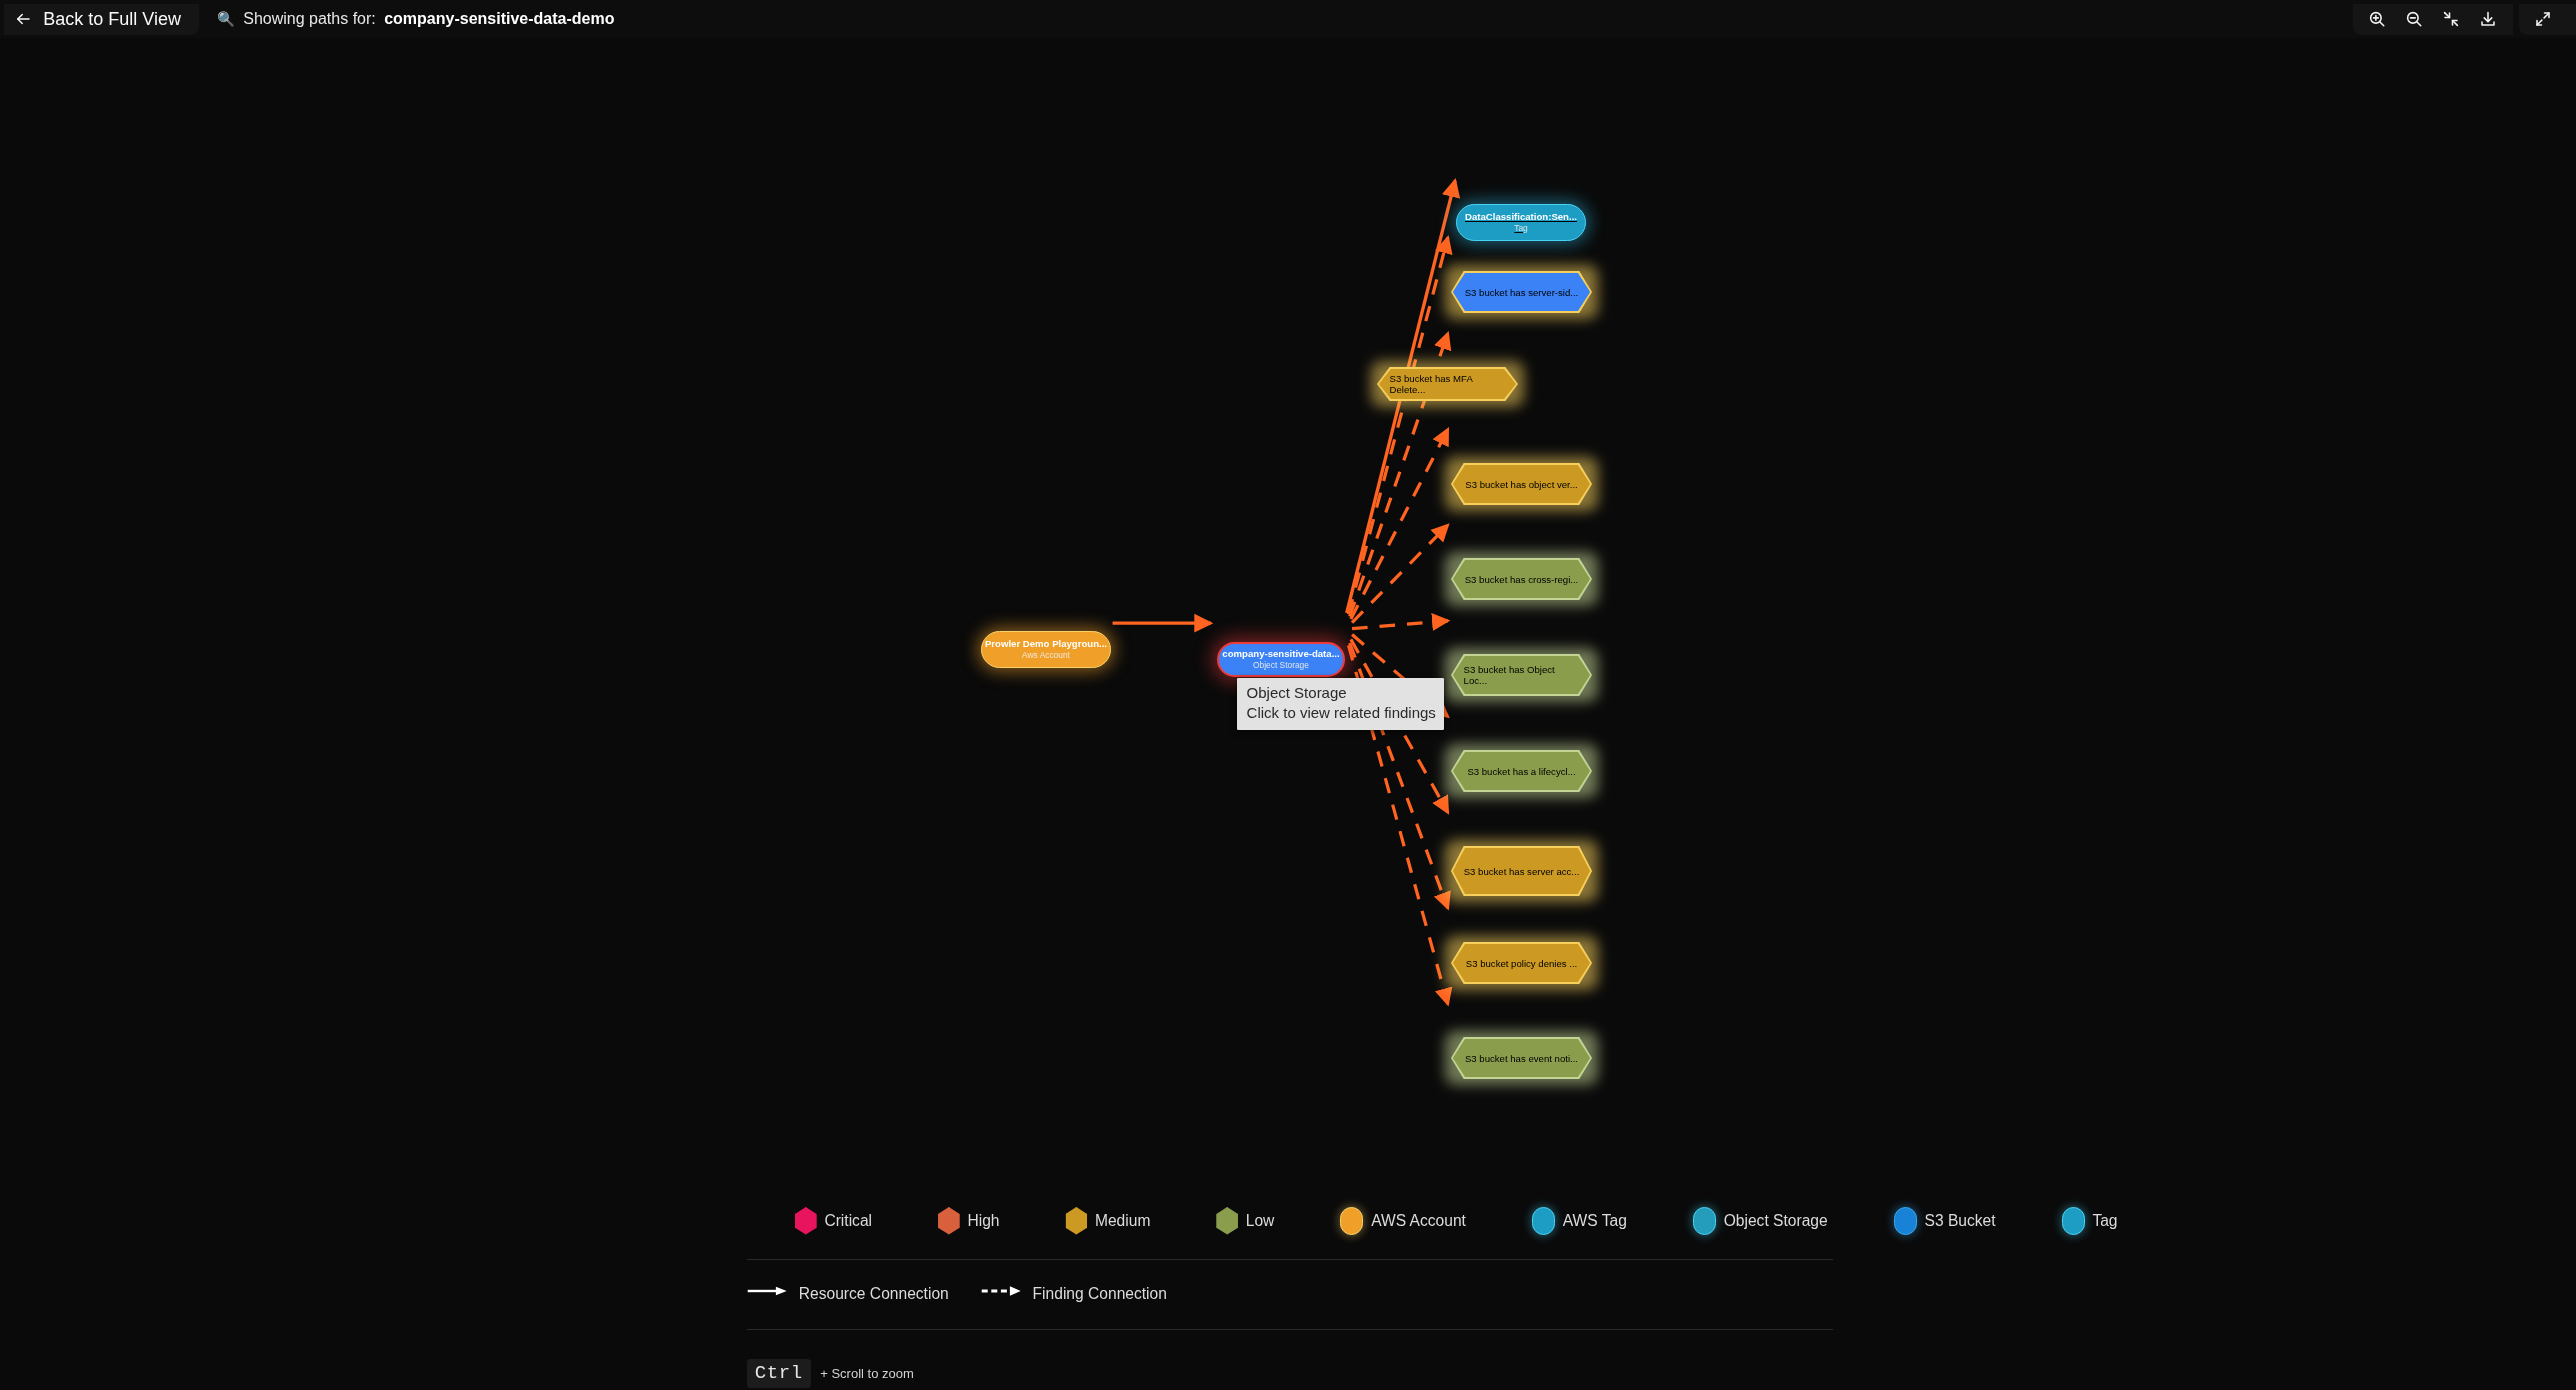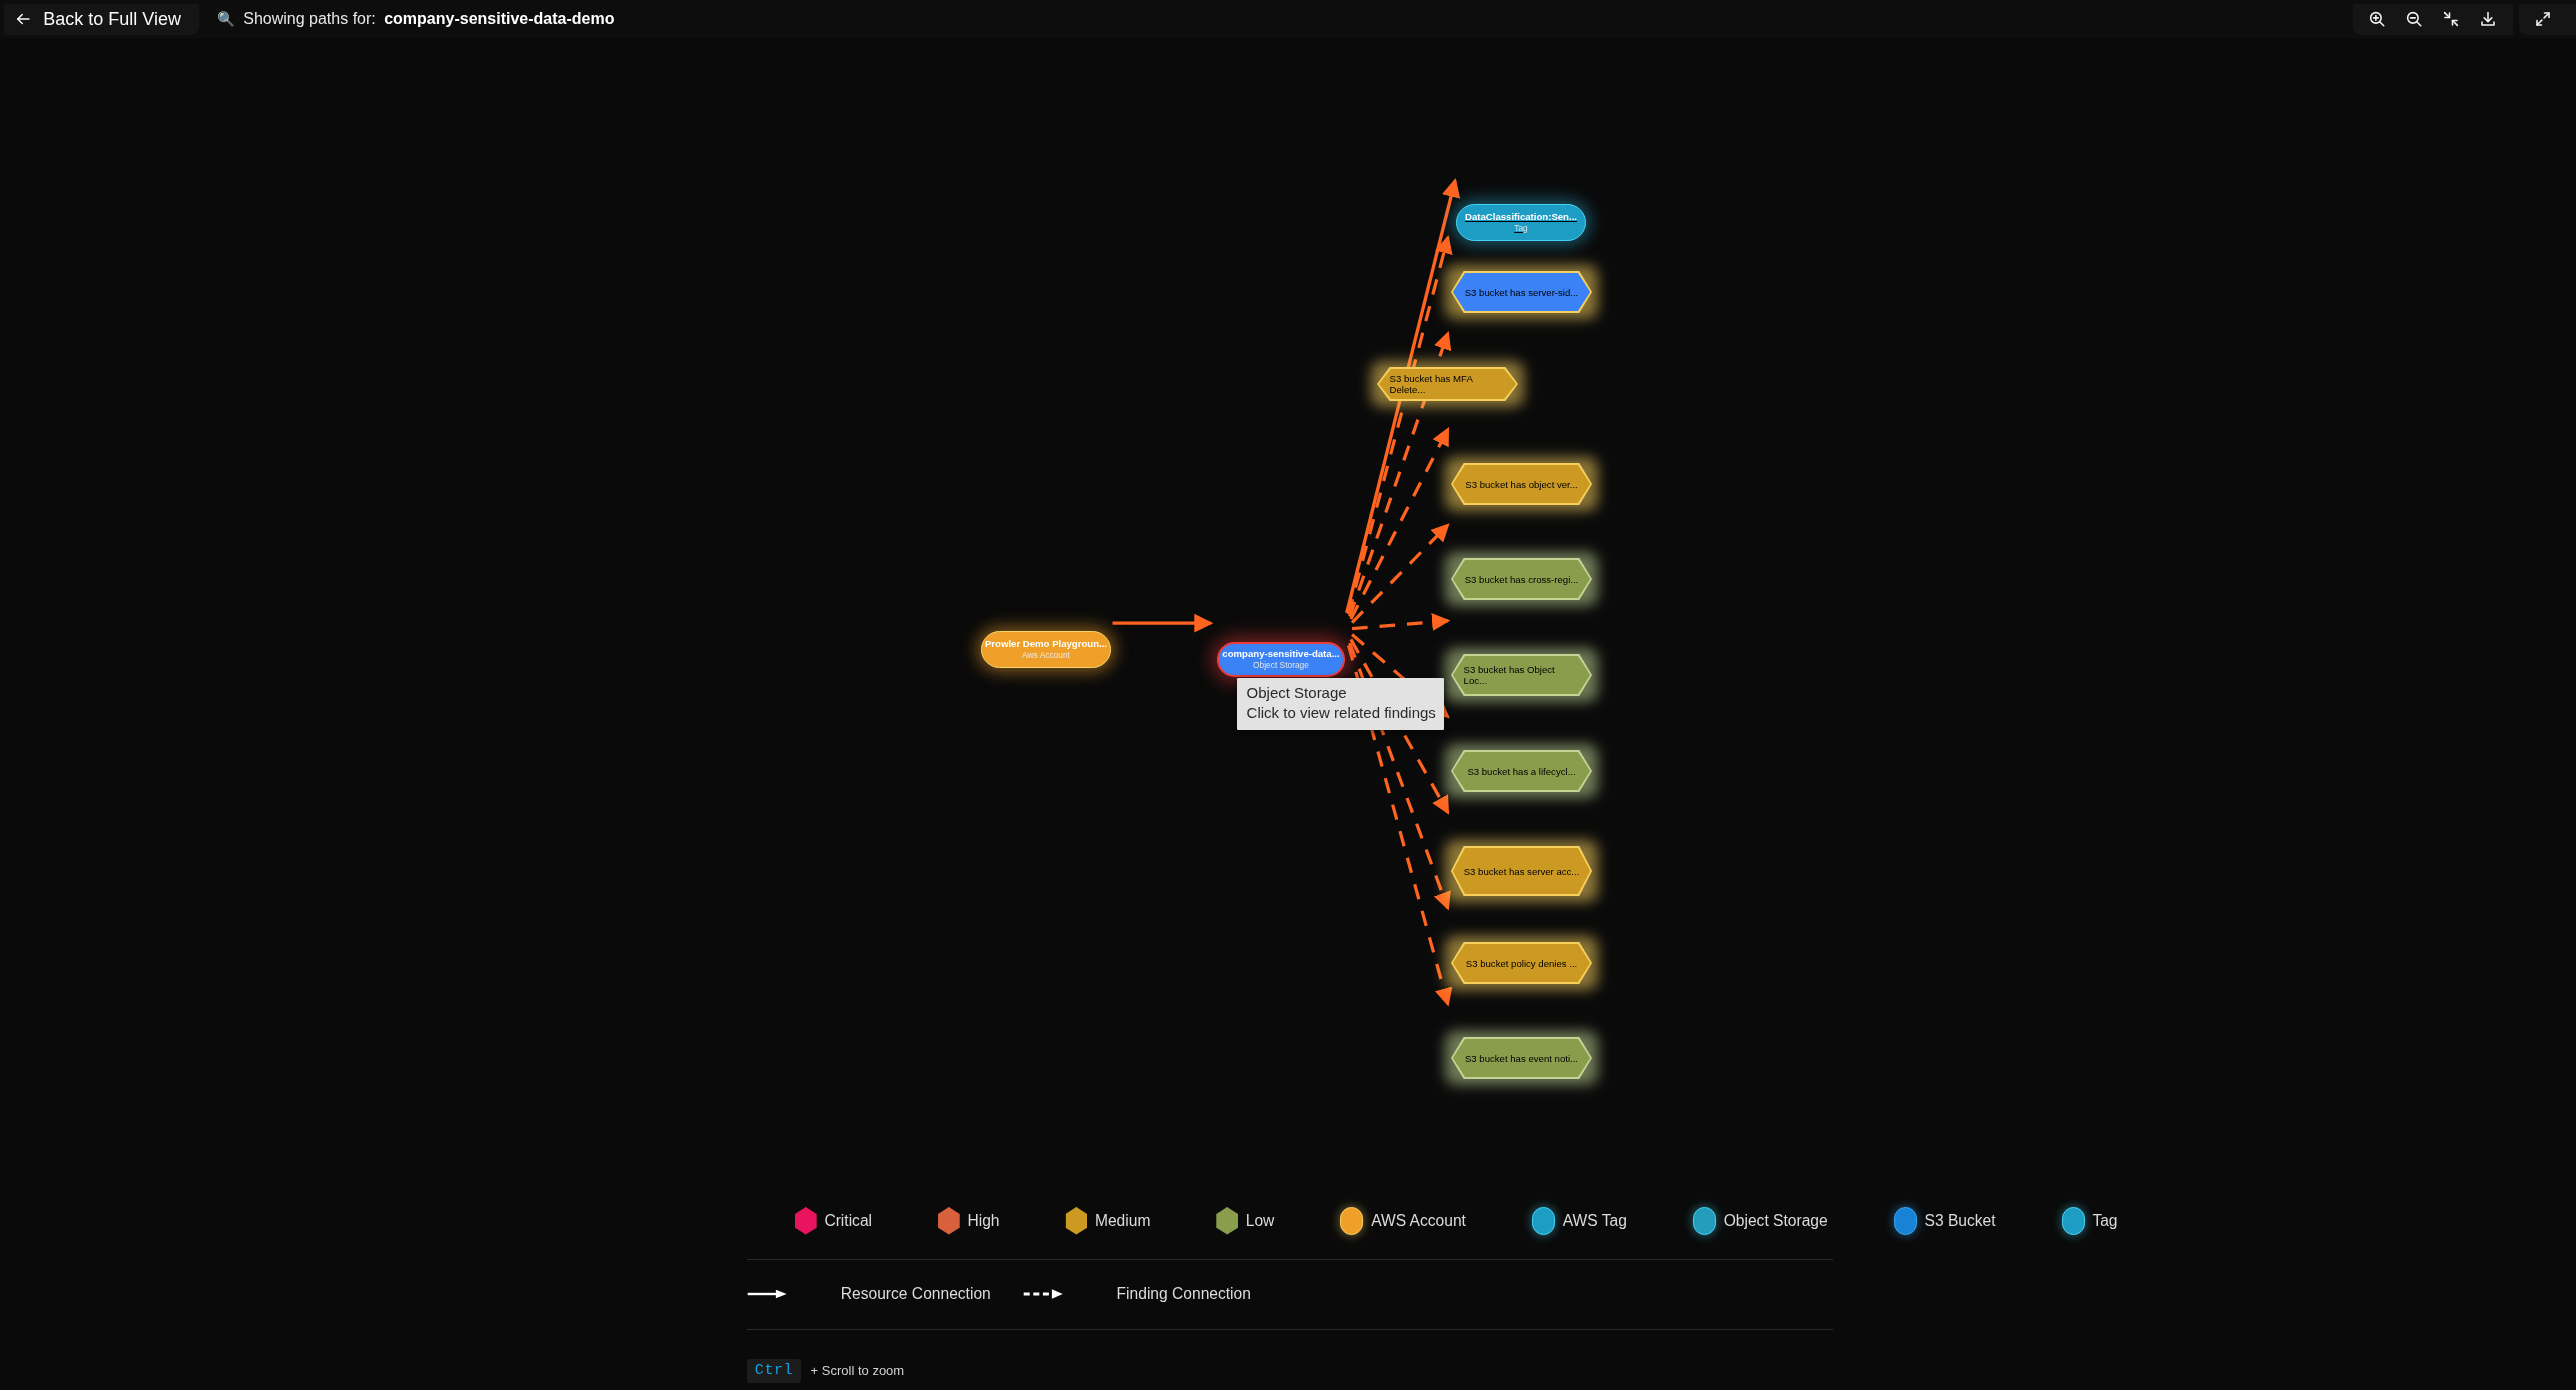--- a/index.html
+++ b/index.html
@@ -140,30 +140,30 @@
   }
   .leg-swatch-pill {
     width: 23px; height: 27.5px; margin-right: 7.8px; border-radius: 598px;
     border: 1.8px solid;
   }
   .leg-label { color: #dcdcdc; font-size: 15.6px; }
 
   .leg-divider { height: 0.6px; background: #2a2a2a; width: 1086px; margin: 4.8px 0 0; }
 
   .legend-row-conn { display: flex; align-items: center; margin: 26px 0 0; }
-  .conn-item { display: flex; align-items: center; margin-right: 32px; gap: 42px; }
+  .conn-item { display: flex; margin-right: 32px; }
   .conn-glyph { width: 41px; height: 12px; margin-right: 10.8px; }
   .conn-glyph svg { width: 100%; height: 100%; }
   .conn-label { color: #dcdcdc; font-size: 15.6px; white-space: nowrap; }
 
   .legend-row-hint { display: flex; align-items: center; margin-top: 29px; }
   .kbd {
-    background: #1c1c1c; color: #0ea5e9; border-radius: 3.6px;
+    background: #1c1c1c; color: #e5e5e5; border-radius: 3.6px;
     padding: 3.6px 7.8px; font-family: "Liberation Mono", monospace;
-    font-size: 15px; letter-spacing: 0.6px;
+    font-size: 19px; letter-spacing: 0.6px;
   }
   .hint-text { color: #d2d2d2; font-size: 13px; margin-left: 9.6px; white-space: nowrap; }
 </style>
 </head>
 <body>
 
 <div id="app">
 
   <div class="topbar">
     <button class="back-btn">

